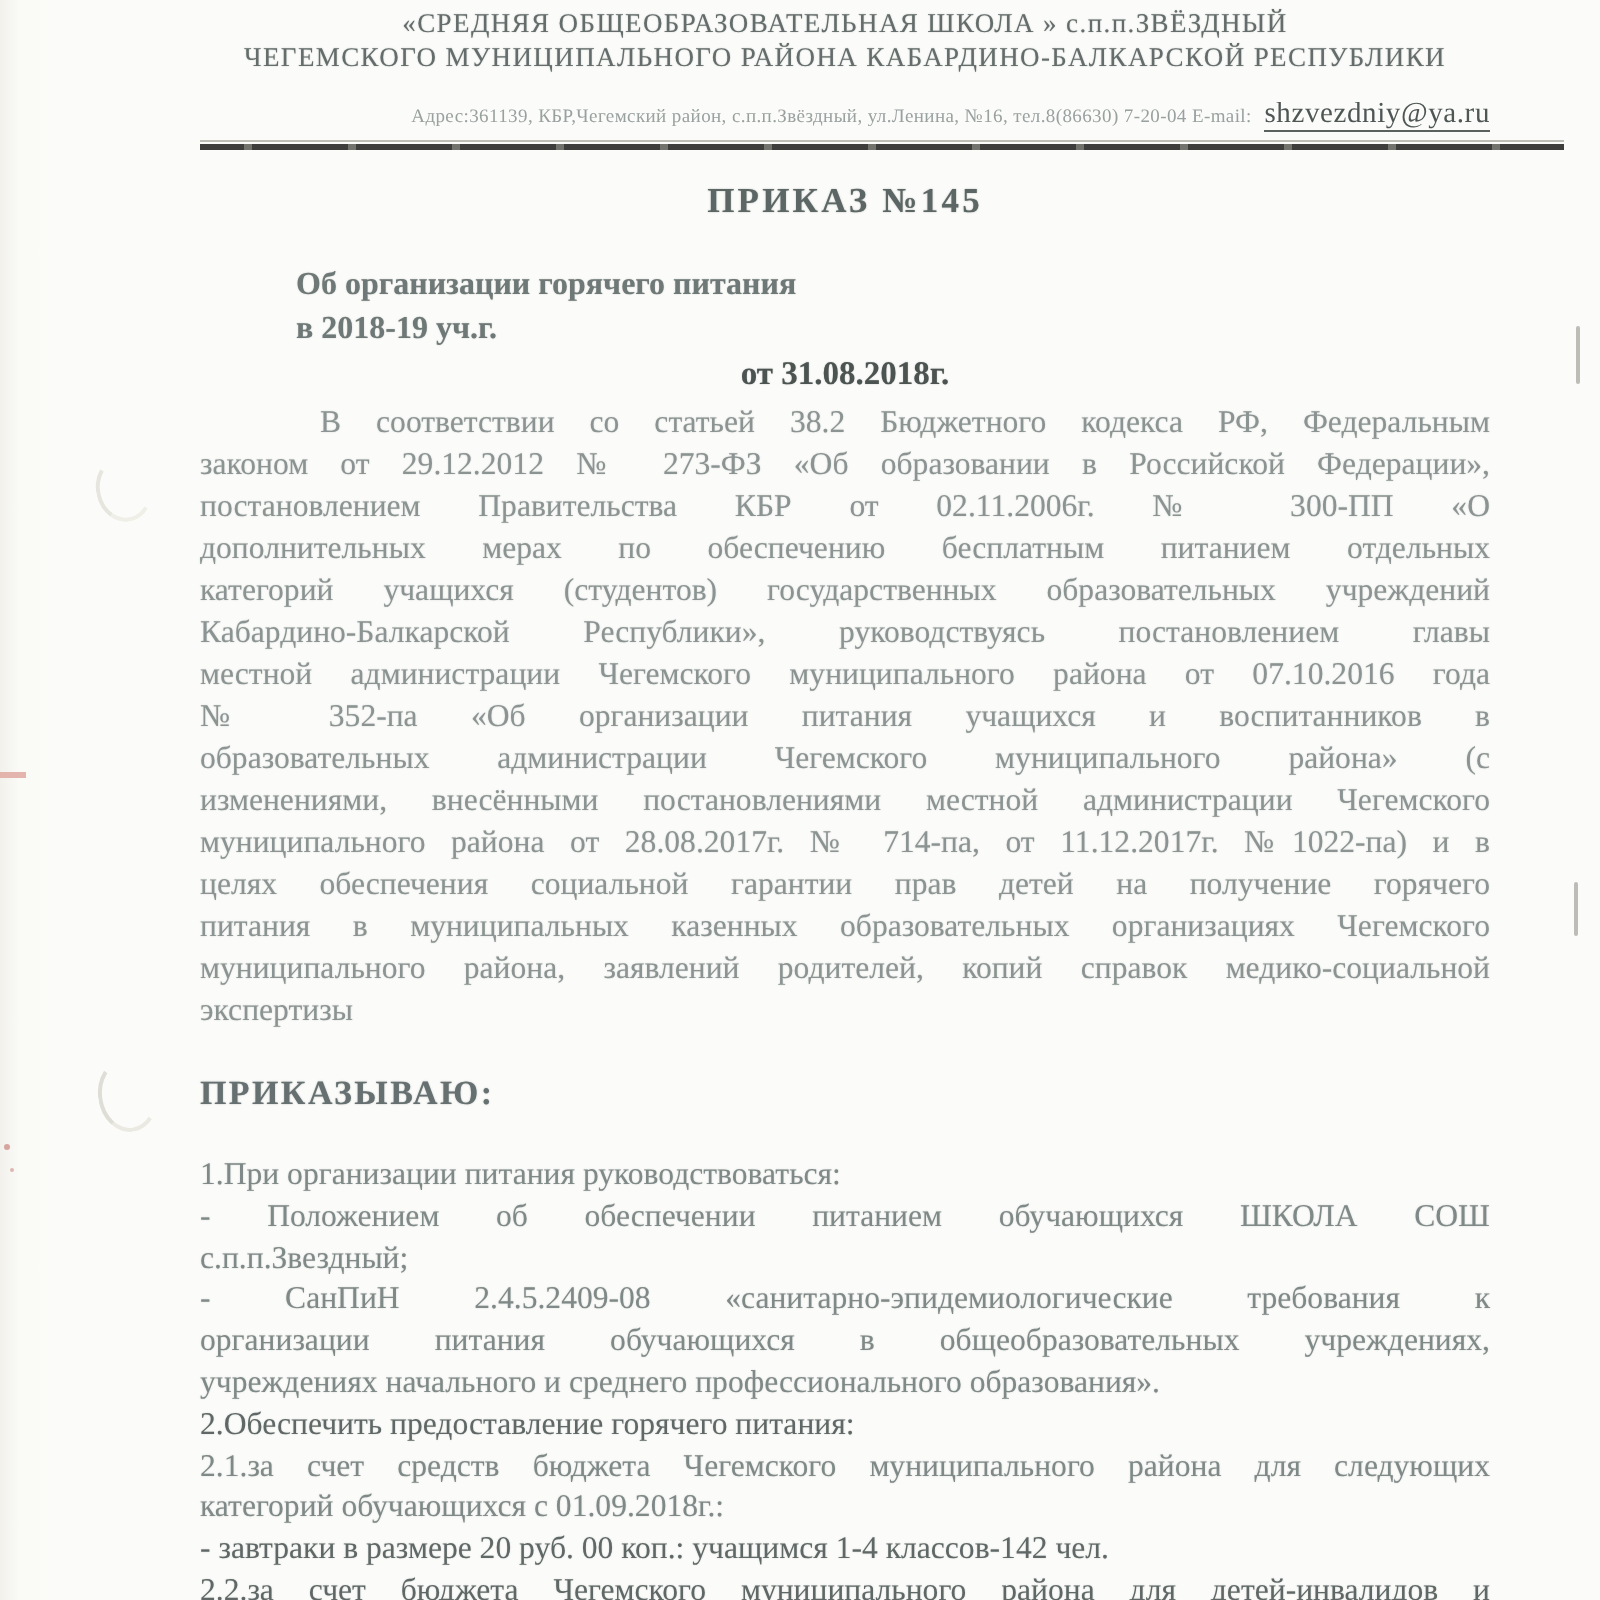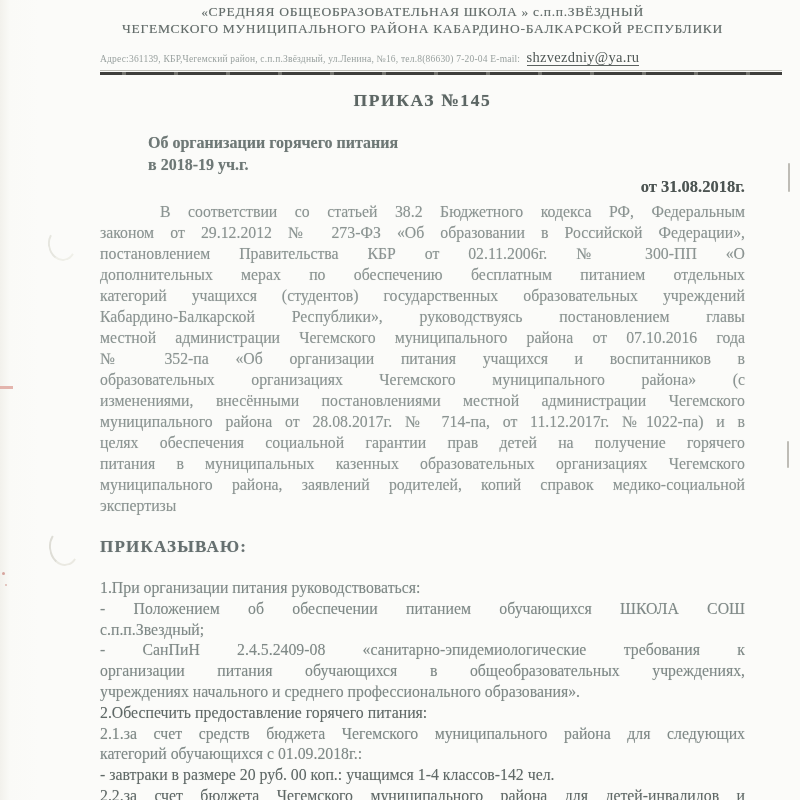--- a/index.html
+++ b/index.html
@@ -16,21 +16,21 @@
   .content{padding:0 55px 0 100px;}
 
   
   .doc-header{padding-top:3px;text-align:center;}
   .hline{
     font-weight:normal;font-size:13.5px;line-height:17px;
     letter-spacing:0.7px;color:#646d6b;
     text-shadow:0 0 .7px rgba(100,110,108,.45);
   }
   .address-row{
-    margin-top:13px;text-align:left;white-space:nowrap;
+    margin-top:13px;text-align:right;white-space:nowrap;
     color:#99a19f;font-size:9.5px;line-height:14px;
   }
   .address-text{letter-spacing:.2px;}
   .email{
     font-size:14.5px;color:#4f5755;letter-spacing:.3px;
     border-bottom:1.5px solid #5a615f;padding-bottom:0px;margin-left:4px;
   }
   .rule-thin{height:1px;background:#bdbdb6;margin:4px -37px 0 0;}
   .rule-thick{
     height:3px;margin:1px -37px 0 0;
@@ -42,21 +42,21 @@
     margin-top:14px;text-align:center;
     font-weight:bold;font-size:17.5px;line-height:22px;letter-spacing:1.6px;
     color:#5c6664;text-shadow:0 0 .8px rgba(92,102,100,.5);
   }
   .subject{margin-top:21px;}
   .subject div{
     font-weight:bold;font-size:16px;line-height:22px;
     color:#6e7876;text-shadow:0 0 .7px rgba(110,120,118,.45);margin-left:48px;
   }
   .order-date{
-    text-align:right;font-weight:bold;font-size:16.5px;line-height:22px;
+    text-align:center;font-weight:bold;font-size:16.5px;line-height:22px;
     color:#4c5452;text-shadow:0 0 .6px rgba(76,84,82,.5);
   }
 
   
   .preamble{margin-top:3px;color:#8b9492;}
   .preamble .pline{font-size:15.8px;line-height:21px;}
   .prikaz-heading{
     margin-top:20px;font-weight:bold;font-size:17px;line-height:22px;
     letter-spacing:1.2px;color:#667070;text-shadow:0 0 .8px rgba(102,112,112,.5);
   }
@@ -122,21 +122,21 @@
 
     <div class="preamble">
         <div class="pline just ind">В соответствии со статьей 38.2 Бюджетного кодекса РФ, Федеральным</div>
         <div class="pline just">законом от 29.12.2012 № 273-ФЗ  «Об образовании в Российской Федерации»,</div>
         <div class="pline just">постановлением Правительства КБР от 02.11.2006г. № 300-ПП «О</div>
         <div class="pline just">дополнительных мерах по обеспечению бесплатным питанием отдельных</div>
         <div class="pline just">категорий учащихся (студентов) государственных образовательных учреждений</div>
         <div class="pline just">Кабардино-Балкарской Республики», руководствуясь постановлением главы</div>
         <div class="pline just">местной  администрации Чегемского муниципального района от 07.10.2016 года</div>
         <div class="pline just">№ 352-па «Об организации питания учащихся и воспитанников в</div>
-        <div class="pline just">образовательных организациях Чегемского муниципального района» (с</div>
+        <div class="pline just">образовательных администрации Чегемского муниципального района» (с</div>
         <div class="pline just">изменениями, внесёнными постановлениями местной администрации Чегемского</div>
         <div class="pline just">муниципального района  от 28.08.2017г. № 714-па, от 11.12.2017г. №1022-па)  и в</div>
         <div class="pline just">целях обеспечения социальной гарантии прав детей на получение горячего</div>
         <div class="pline just">питания в муниципальных казенных образовательных организациях Чегемского</div>
         <div class="pline just">муниципального района, заявлений родителей, копий справок медико-социальной</div>
         <div class="pline">экспертизы</div>
       </div>
 
     <div class="prikaz-heading">ПРИКАЗЫВАЮ:</div>
 

